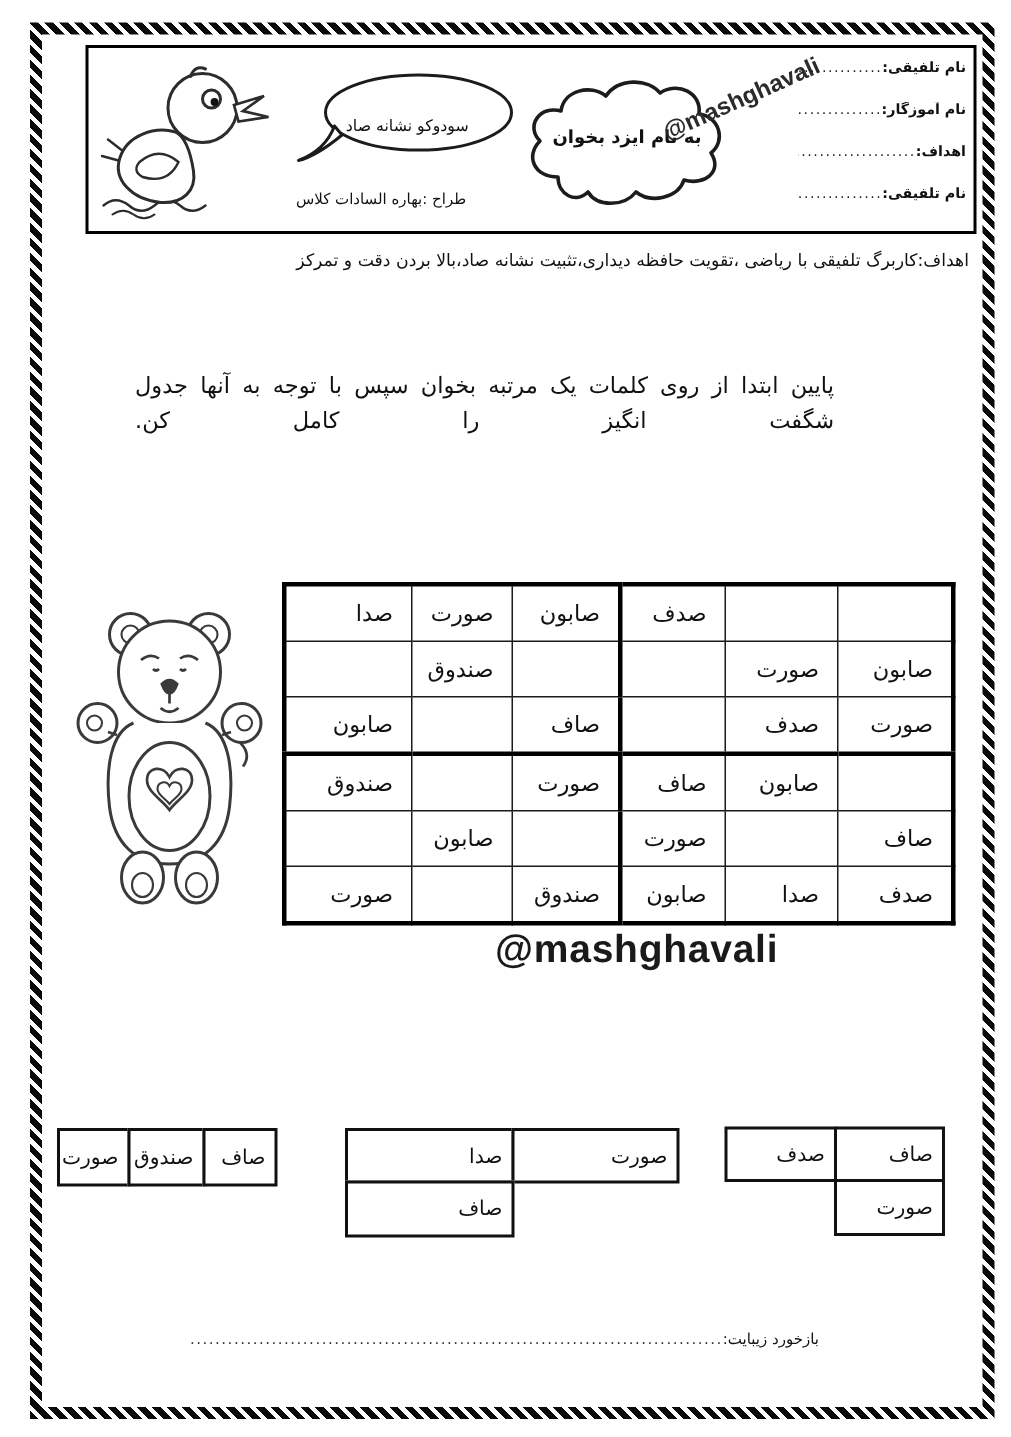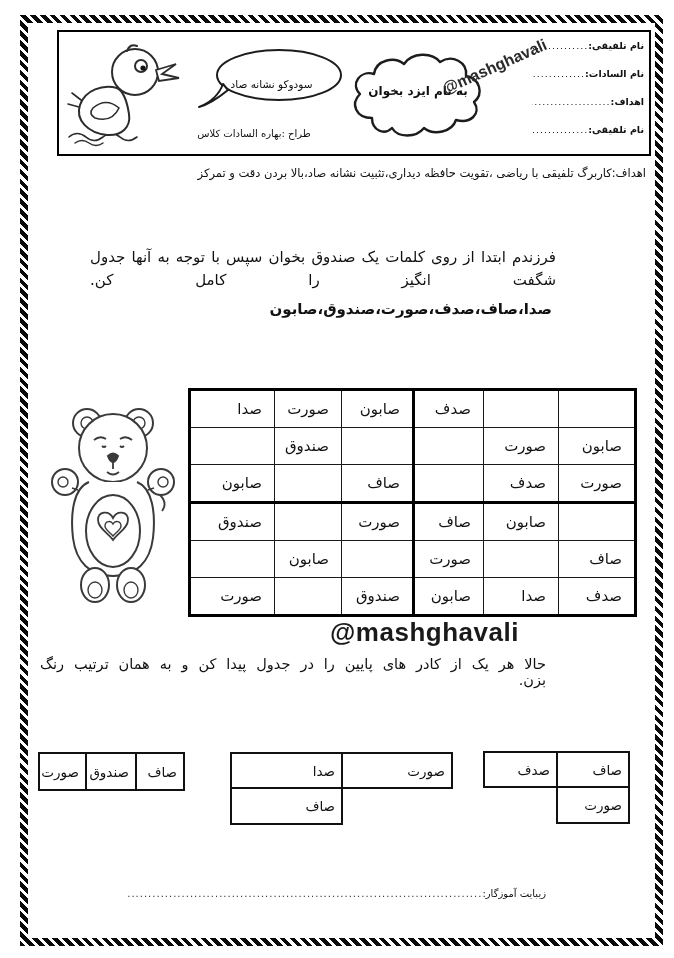--- a/index.html
+++ b/index.html
@@ -107,37 +107,36 @@
     <div class="cloud-text">به نام ایزد بخوان</div>
 
     <div class="handle-rot">@mashghavali</div>
 
     <div class="fields">
       <div class="field">
         <span>نام تلفیقی:</span>
         <span class="dots">.........................................</span>
       </div>
       <div class="field">
-        <span>نام السادات:</span>
+        <span>نام آموزگار:</span>
         <span class="dots">.........................................</span>
       </div>
       <div class="field">
         <span>اهداف:</span>
         <span class="dots">.........................................</span>
       </div>
       <div class="field">
         <span>نام تلفیقی:</span>
         <span class="dots">.........................................</span>
       </div>
     </div>
   </div>
 
   <div class="objectives">اهداف:کاربرگ تلفیقی با ریاضی ،تقویت حافظه دیداری،تثبیت نشانه صاد،بالا بردن دقت و تمرکز</div>
-  <div class="instruction1">فرزندم ابتدا از روی کلمات یک صندوق بخوان سپس با توجه به آنها جدول شگفت انگیز را کامل کن.</div>
-  <div class="word-list">صدا،صاف،صدف،صورت،صندوق،صابون</div>
+  <div class="instruction1">پایین ابتدا از روی کلمات یک مرتبه بخوان سپس با توجه به آنها جدول شگفت انگیز را کامل کن.</div>
 
   <svg class="bear" width="142" height="207" viewBox="0 0 142 207">
     <g fill="#fff" stroke="#3a3a3a" stroke-width="2">
       <circle cx="45" cy="23" r="14"></circle>
         <circle cx="97" cy="23" r="14"></circle>
       <circle cx="45" cy="23" r="6" stroke-width="1.4"></circle>
         <circle cx="97" cy="23" r="6" stroke-width="1.4"></circle>
       <circle cx="71" cy="48" r="34"></circle>
       <path d="M52,40 q6,-5 12,-1 M78,39 q6,-4 12,1" fill="none" stroke-width="1.8"></path>
       <path d="M60,46 q2,2 4,0 M78,46 q2,2 4,0" fill="none" stroke-width="1.8"></path>
@@ -215,21 +214,20 @@
         <td></td>
         <td>صندوق</td>
         <td class="vblock">صابون</td>
         <td>صدا</td>
         <td>صدف</td>
       </tr>
     </tbody>
   </table>
 
   <div class="handle-center">@mashghavali</div>
-  <div class="instruction2">حالا هر یک از کادر های پایین را در جدول پیدا کن و به همان ترتیب رنگ بزن.</div>
 
   <div class="clue-group" style="left:38px;top:752px;width:147px;height:39px;">
     <div class="clue-cell" style="left:0;top:0;width:49px;height:39px;">
         <span>صورت</span>
       </div>
     <div class="clue-cell" style="left:47px;top:0;width:52px;height:39px;">
         <span>صندوق</span>
       </div>
     <div class="clue-cell" style="left:97px;top:0;width:50px;height:39px;">
         <span>صاف</span>
@@ -254,16 +252,16 @@
       </div>
     <div class="clue-cell" style="left:73px;top:0;width:74px;height:37px;">
         <span>صاف</span>
       </div>
     <div class="clue-cell" style="left:73px;top:35px;width:74px;height:38px;">
         <span>صورت</span>
       </div>
   </div>
 
   <div class="feedback">
-    <span>زیبایت آموزگار:</span>
+    <span>بازخورد زیبایت:</span>
     <span class="dots">........................................................................................................</span>
   </div>
 </div>
 
 </body></html>

